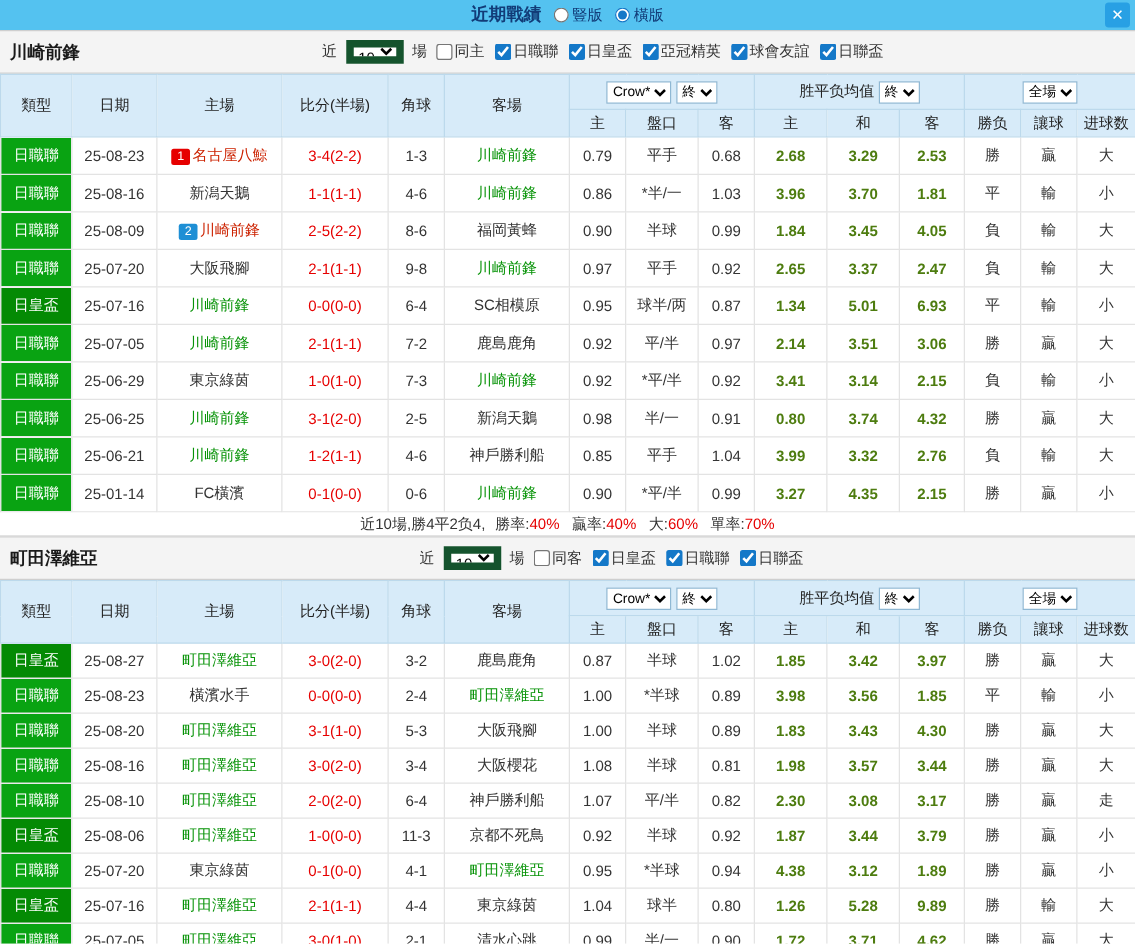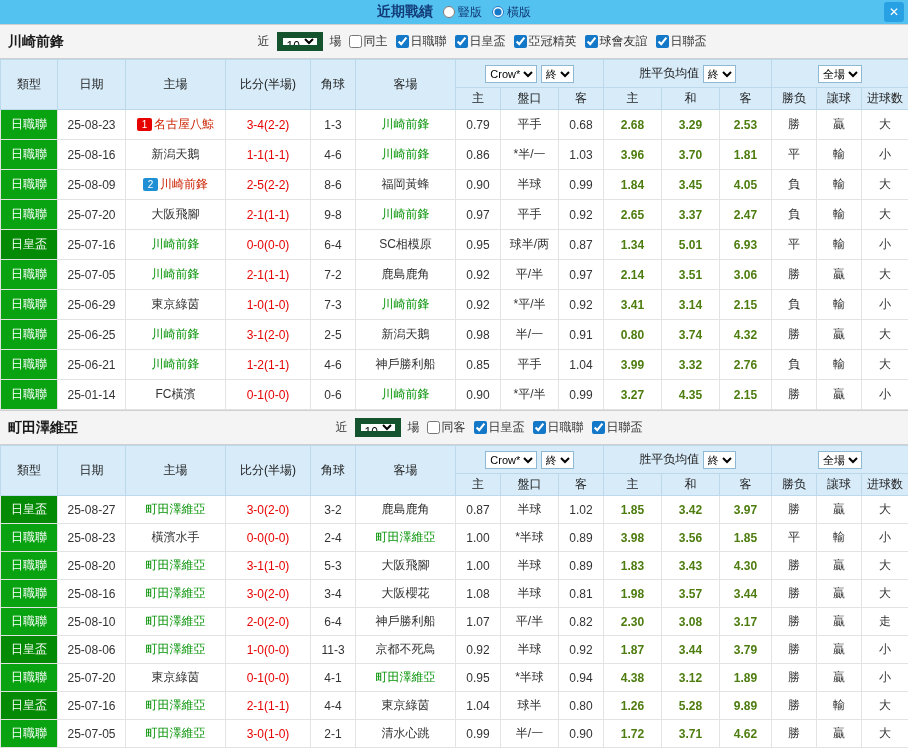--- a/index.html
+++ b/index.html
@@ -333,20 +333,29 @@
             <td class="avg">3.27</td>
             <td class="avg">4.35</td>
             <td class="avg">2.15</td>
             <td data-tone="win">勝</td>
             <td data-tone="win">贏</td>
             <td data-tone="under">小</td>
           </tr>
         </tbody>
     </table>
 
+    <div class="summary">
+      <span>近10場,勝4平2负4,</span>
+      <span class="stats">
+          <span class="stat"><span>勝率:</span><span class="val">40%</span></span>
+          <span class="stat"><span>贏率:</span><span class="val">40%</span></span>
+          <span class="stat"><span>大:</span><span class="val">60%</span></span>
+          <span class="stat"><span>單率:</span><span class="val">70%</span></span>
+        </span>
+    </div>
   </div>
 
   <div class="section sec2">
     <div class="section-head">
       <span class="team-name">町田澤維亞</span>
       <div class="filters">
         <span>近</span>
         <select><option>10</option></select>
         <span>場</span>
         <span class="chk-list">

